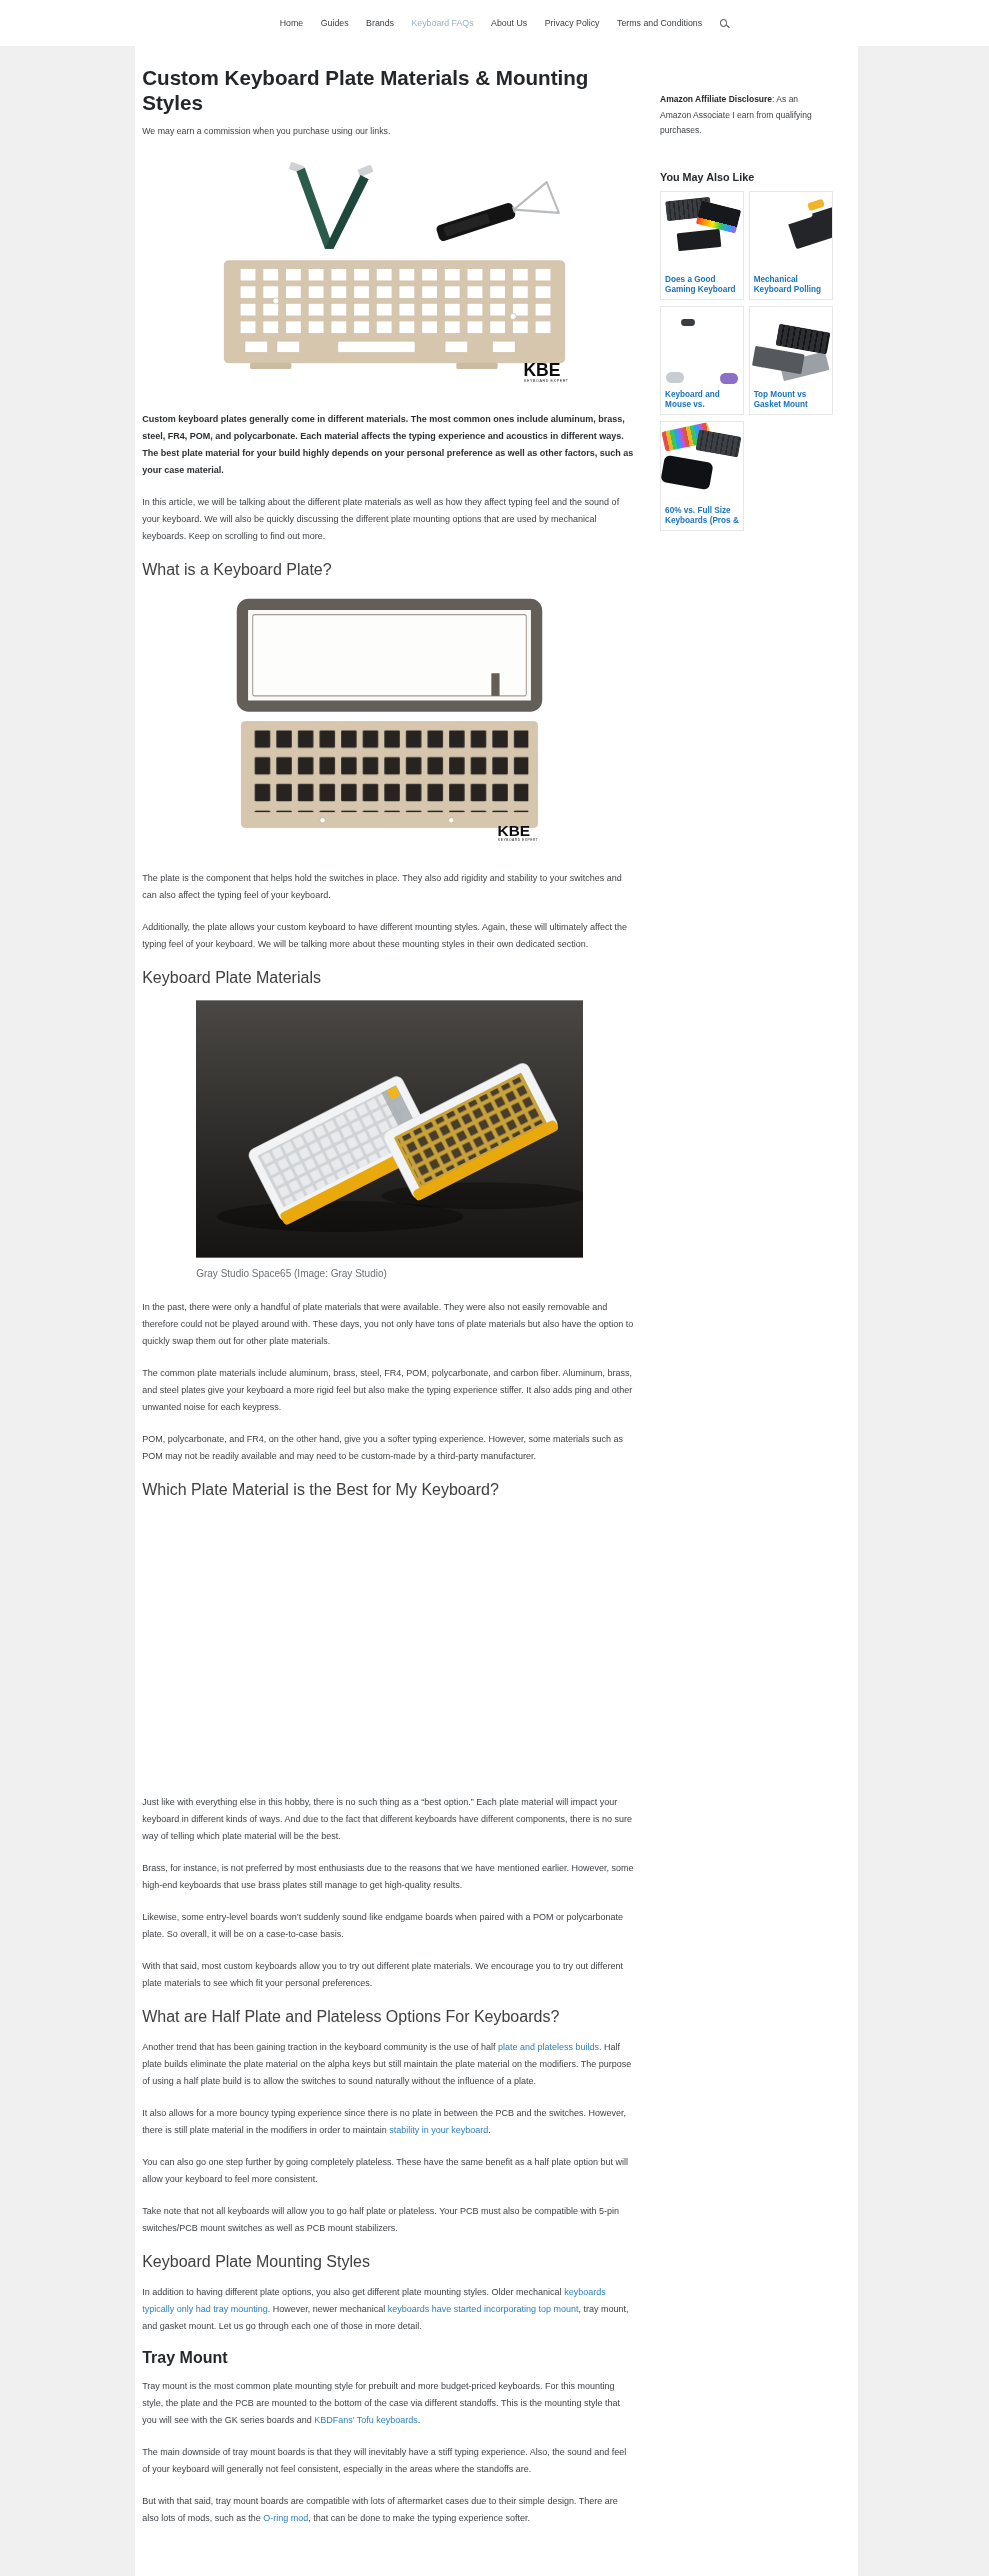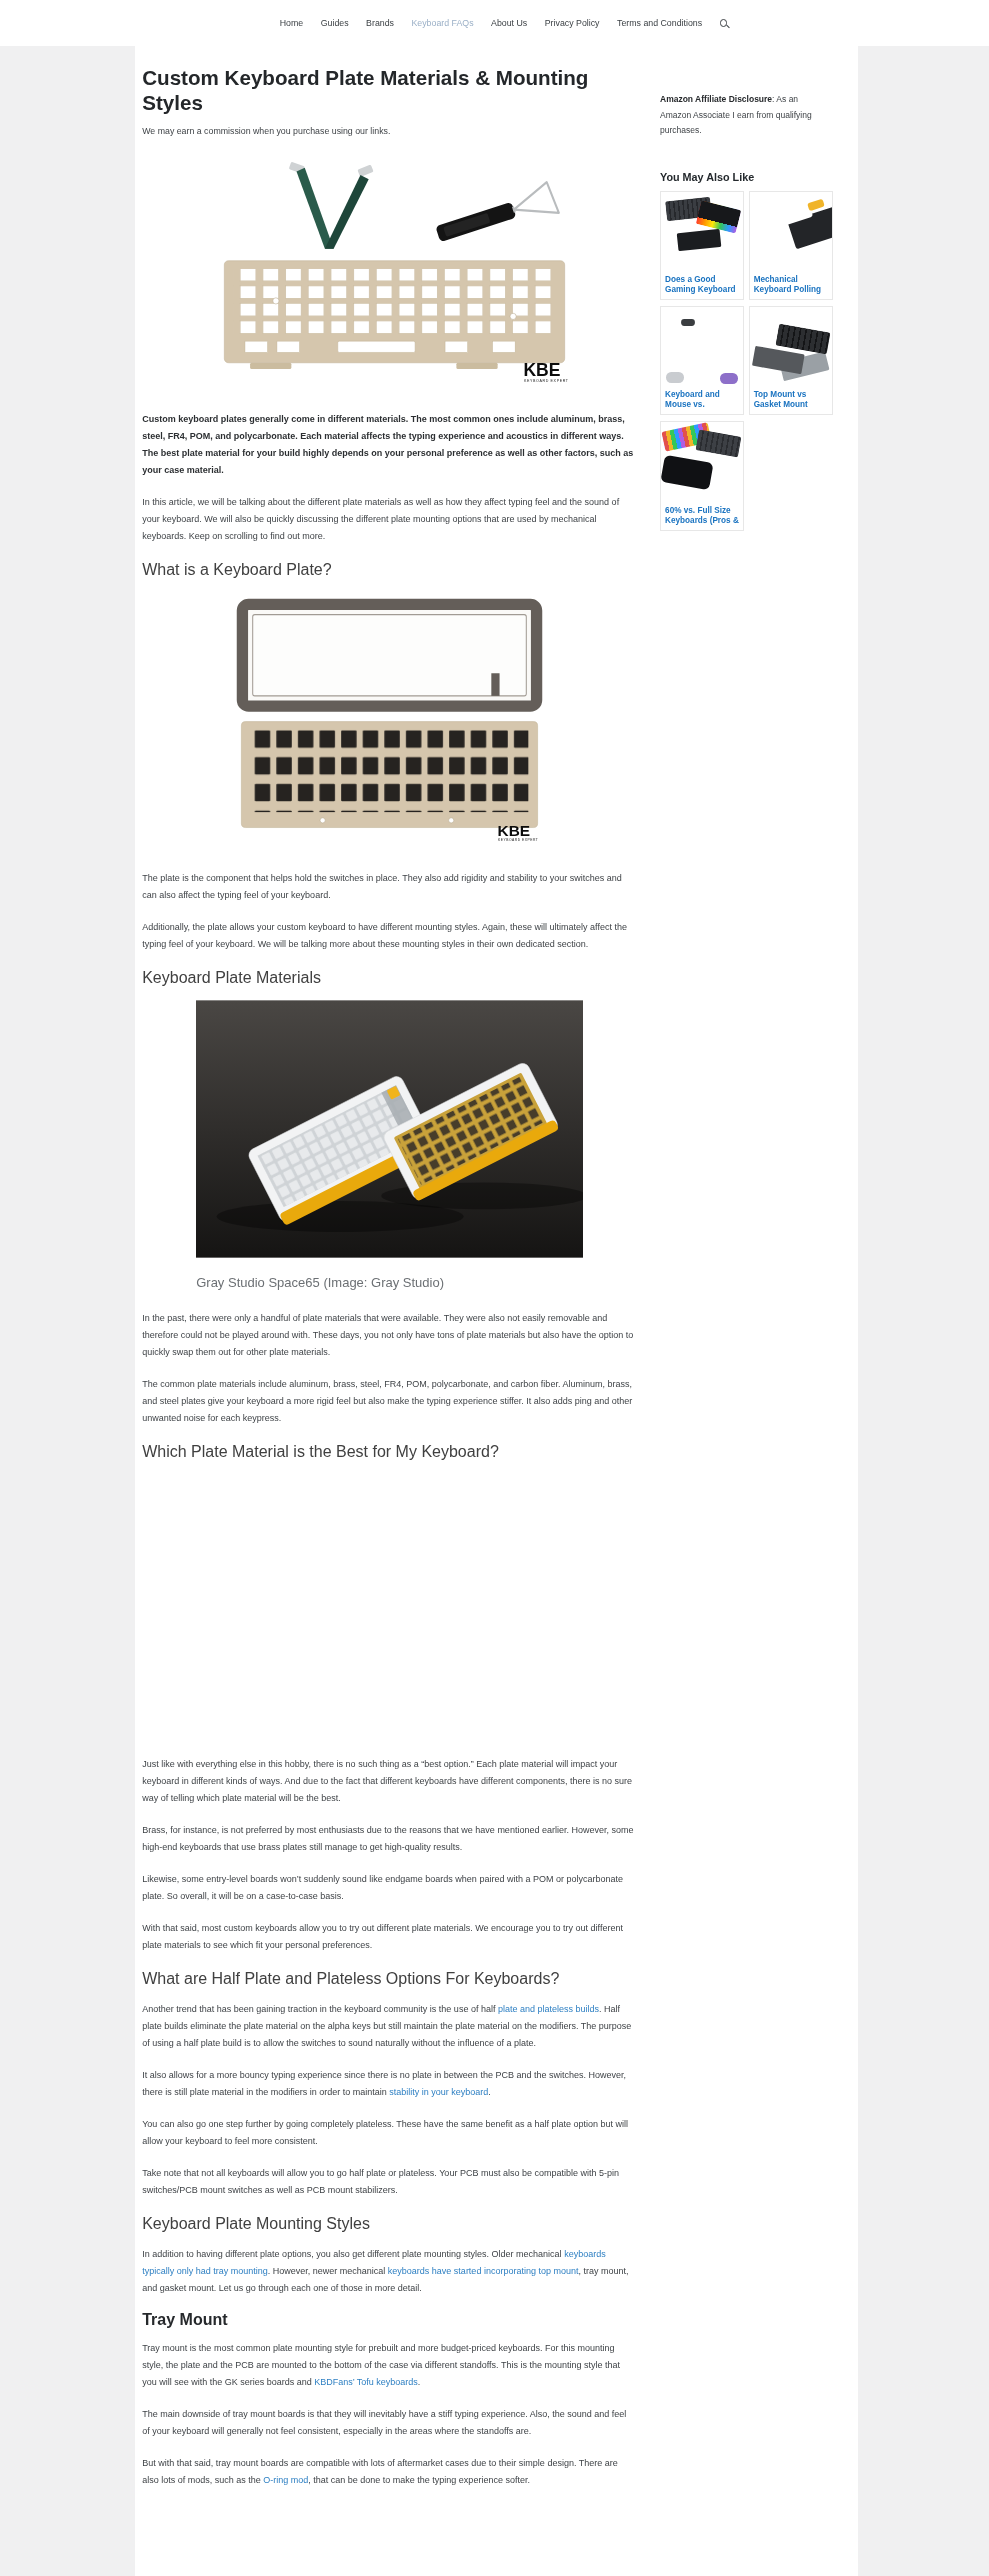--- a/index.html
+++ b/index.html
@@ -28,21 +28,21 @@
   #article-root p.p { font-size:9px; line-height:17px; color:#3f4347; margin:0 0 15px 0; }
   #article-root p.pbold { font-weight:bold; color:#2c2f32; }
   #article-root h2 { font-size:16px; line-height:20.6px; font-weight:400; color:#404040; margin:7.2px 0 11.3px 0; }
   #article-root h3 { font-size:16px; line-height:15.5px; font-weight:600; color:#26292c; margin:8.2px 0 12.4px 0; }
   .ilink { color:#2f80c3; cursor:pointer; }
 
   figure.fig { display:block; }
   figure.fig.plate-tools { margin:7.2px 0 26px 72px; width:361px; }
   figure.fig.case-plate  { margin:4.1px 0 24px 88px; width:319px; }
   figure.fig.space65     { margin:3.1px 0 20.6px 54px; width:387px; }
-  .caption { margin-top:15px; font-size:13px; color:#6c7074; }
+  .caption { margin-top:8px; font-size:10px; color:#6c7074; }
   .embed-blank { height:278px; margin-bottom:4.1px; background:#ffffff; }
 
   
   .sidebar { position:absolute; left:525px; top:24px; width:165px;margin-top:22px; }
   .disclosure { font-size:8.5px; line-height:15.5px; color:#3f4347; }
   .disclosure b { color:#26292c; }
   .sidebar-heading { margin-top:32px; font-size:10.8px; font-weight:bold; color:#24292d; }
   .sidebar-cards { margin-top:8.2px; display:grid; grid-template-columns:84px 84px; gap:6.2px 4.6px; }
   .scard { border:0.5px solid #e7e7e7; background:#fff; cursor:pointer; }
   .scard-img { height:80px; background:#fff; position:relative; overflow:hidden; }
@@ -212,20 +212,21 @@
     <g transform="rotate(-27 520 260)">
       <rect x="378" y="188" width="314" height="146" rx="14" fill="#f2f3f4" stroke="#d8dadc"></rect>
       <rect x="396" y="204" width="278" height="112" rx="4" fill="#c9a23a"></rect>
       <rect x="402" y="210" width="266" height="100" fill="url(#pat-gold)"></rect>
       <rect x="380" y="314" width="310" height="22" rx="8" fill="#e9a90c"></rect>
     </g>
   </svg>
 <div class="caption">Gray Studio Space65 (Image: Gray Studio)</div></figure>
         <p class="p">In the past, there were only a handful of plate materials that were available. They were also not easily removable and therefore could not be played around with. These days, you not only have tons of plate materials but also have the option to quickly swap them out for other plate materials.</p>
         <p class="p">The common plate materials include aluminum, brass, steel, FR4, POM, polycarbonate, and carbon fiber. Aluminum, brass, and steel plates give your keyboard a more rigid feel but also make the typing experience stiffer. It also adds ping and other unwanted noise for each keypress.</p>
+        <p class="p">POM, polycarbonate, and FR4, on the other hand, give you a softer typing experience. However, some materials such as POM may not be readily available and may need to be custom-made by a third-party manufacturer.</p>
         <h2>Which Plate Material is the Best for My Keyboard?</h2>
         <div class="embed-blank"></div>
         <p class="p">Just like with everything else in this hobby, there is no such thing as a “best option.” Each plate material will impact your keyboard in different kinds of ways. And due to the fact that different keyboards have different components, there is no sure way of telling which plate material will be the best.</p>
         <p class="p">Brass, for instance, is not preferred by most enthusiasts due to the reasons that we have mentioned earlier. However, some high-end keyboards that use brass plates still manage to get high-quality results.</p>
         <p class="p">Likewise, some entry-level boards won’t suddenly sound like endgame boards when paired with a POM or polycarbonate plate. So overall, it will be on a case-to-case basis.</p>
         <p class="p">With that said, most custom keyboards allow you to try out different plate materials. We encourage you to try out different plate materials to see which fit your personal preferences.</p>
         <h2>What are Half Plate and Plateless Options For Keyboards?</h2>
         <p class="p">Another trend that has been gaining traction in the keyboard community is the use of half <span class="ilink">plate and plateless builds</span>. Half plate builds eliminate the plate material on the alpha keys but still maintain the plate material on the modifiers. The purpose of using a half plate build is to allow the switches to sound naturally without the influence of a plate.</p>
         <p class="p">It also allows for a more bouncy typing experience since there is no plate in between the PCB and the switches. However, there is still plate material in the modifiers in order to maintain <span class="ilink">stability in your keyboard</span>.</p>
         <p class="p">You can also go one step further by going completely plateless. These have the same benefit as a half plate option but will allow your keyboard to feel more consistent.</p>

